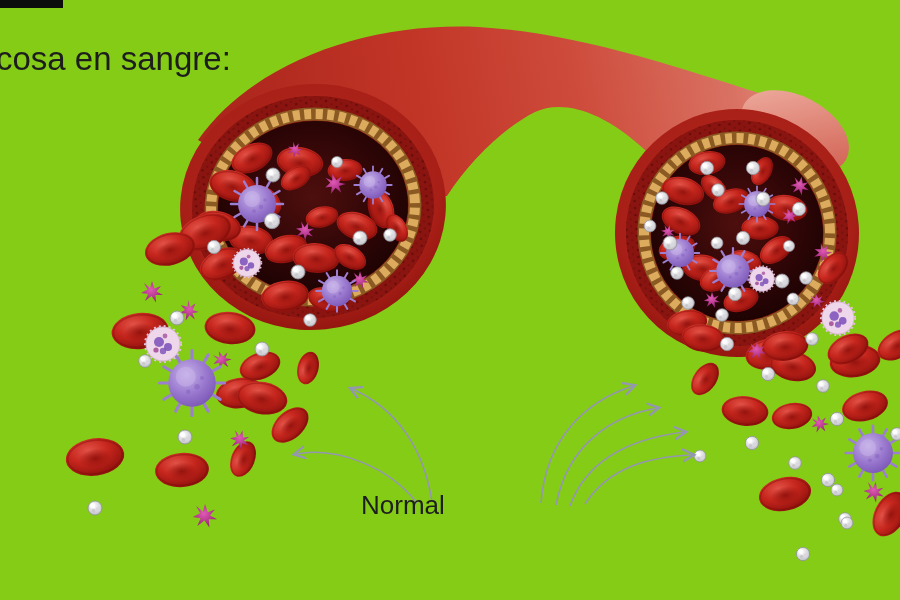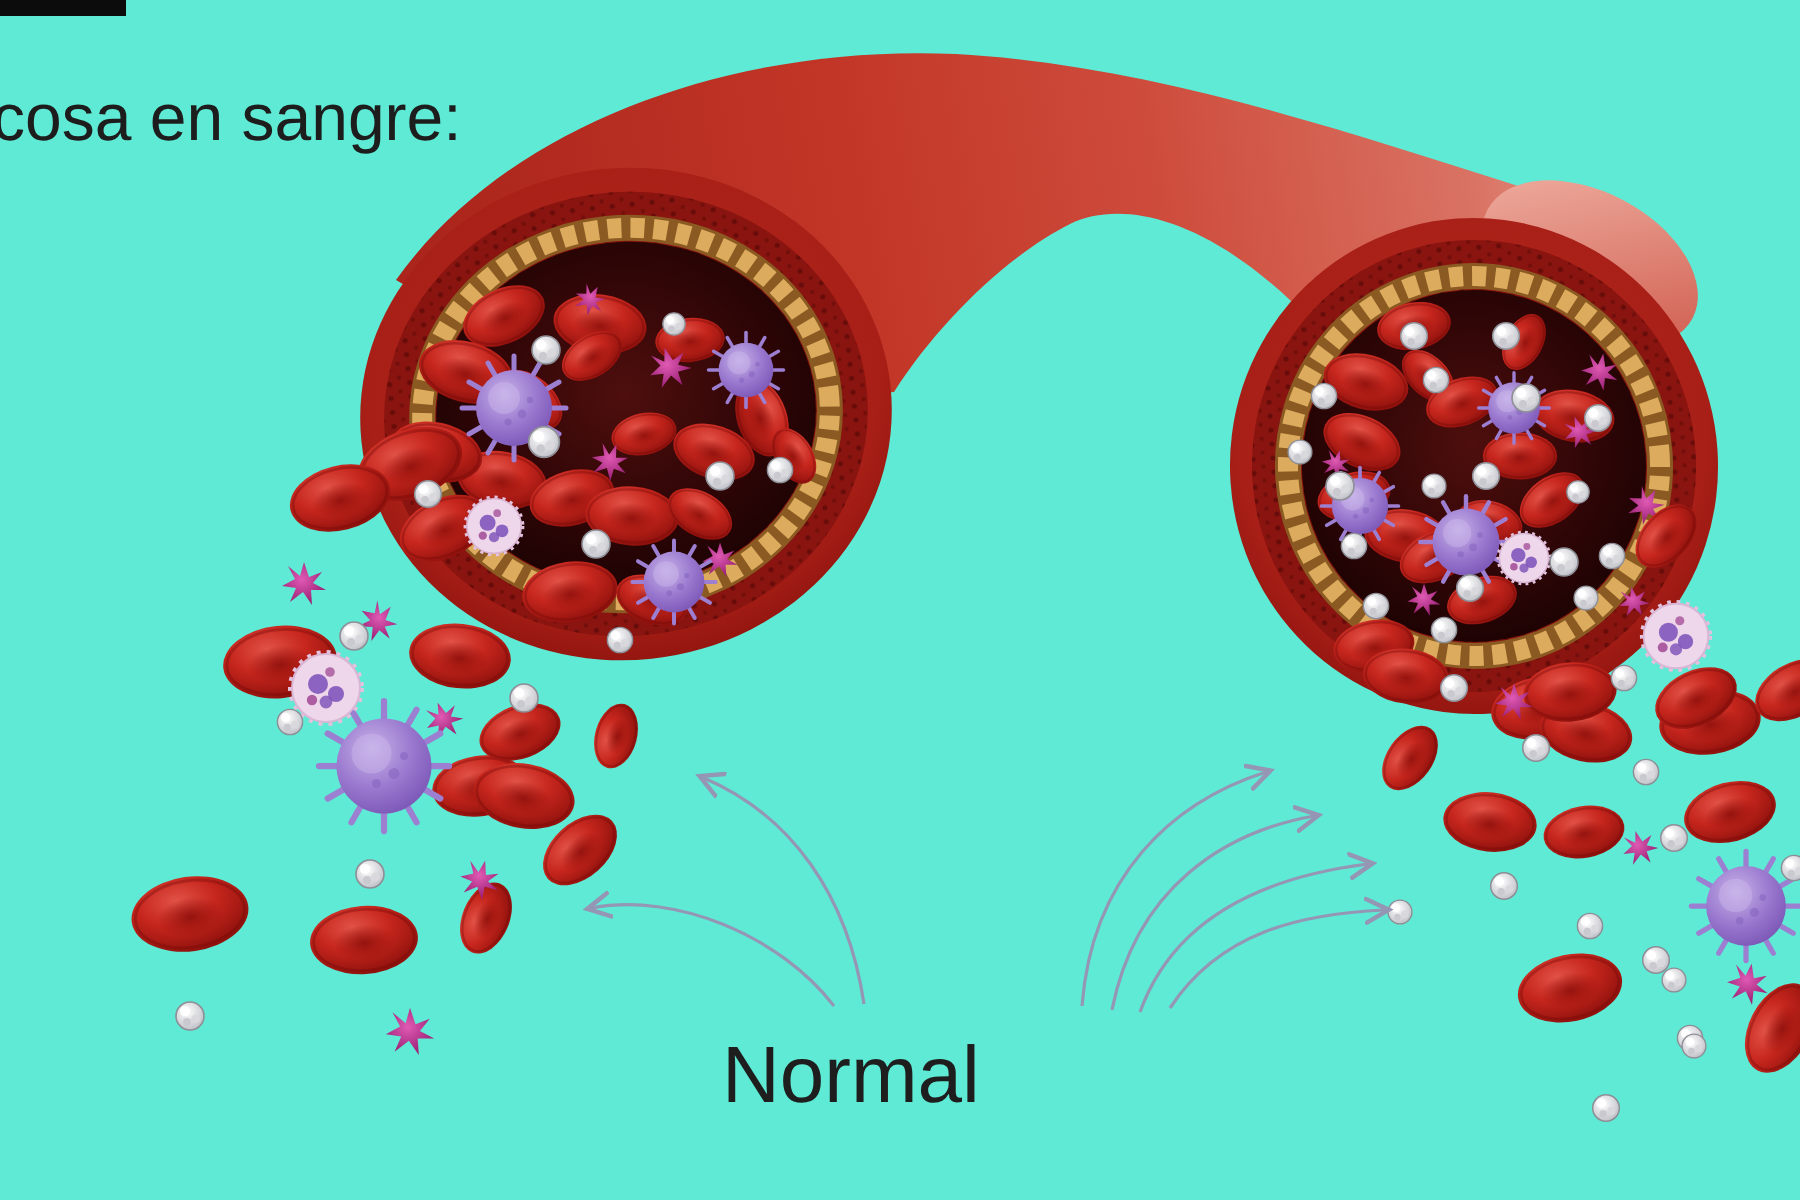--- a/index.html
+++ b/index.html
@@ -1,22 +1,22 @@
 <!DOCTYPE html>
 <html><head>
 <meta charset="utf-8">
 <style>
   html,body{margin:0;padding:0;background:#ffffff;}
-  .stage{position:relative;width:900px;height:600px;background:#5eead4;overflow:hidden;
+  .stage{position:relative;width:900px;height:600px;background:#84cc16;overflow:hidden;
          font-family:"Liberation Sans",sans-serif;}
   .stage svg{position:absolute;left:0;top:0;}
   .black-bar{position:absolute;left:0;top:0;width:63px;height:8px;background:#0c0c0c;}
   .title{position:absolute;left:-4px;top:40px;font-size:33px;color:#1d1d1d;
          font-weight:400;white-space:nowrap;}
-  .cell-label{position:absolute;top:516px;font-size:40px;color:#1e1e1e;font-weight:400;}
+  .cell-label{position:absolute;top:490px;font-size:26px;color:#1e1e1e;font-weight:400;}
   .label-normal{left:361px;}
   .label-excesiva{left:526px;}
 </style>
 </head>
 <body>
 
 <div class="stage">
 
   <svg width="900" height="600" viewBox="0 0 900 600">
     <defs>

